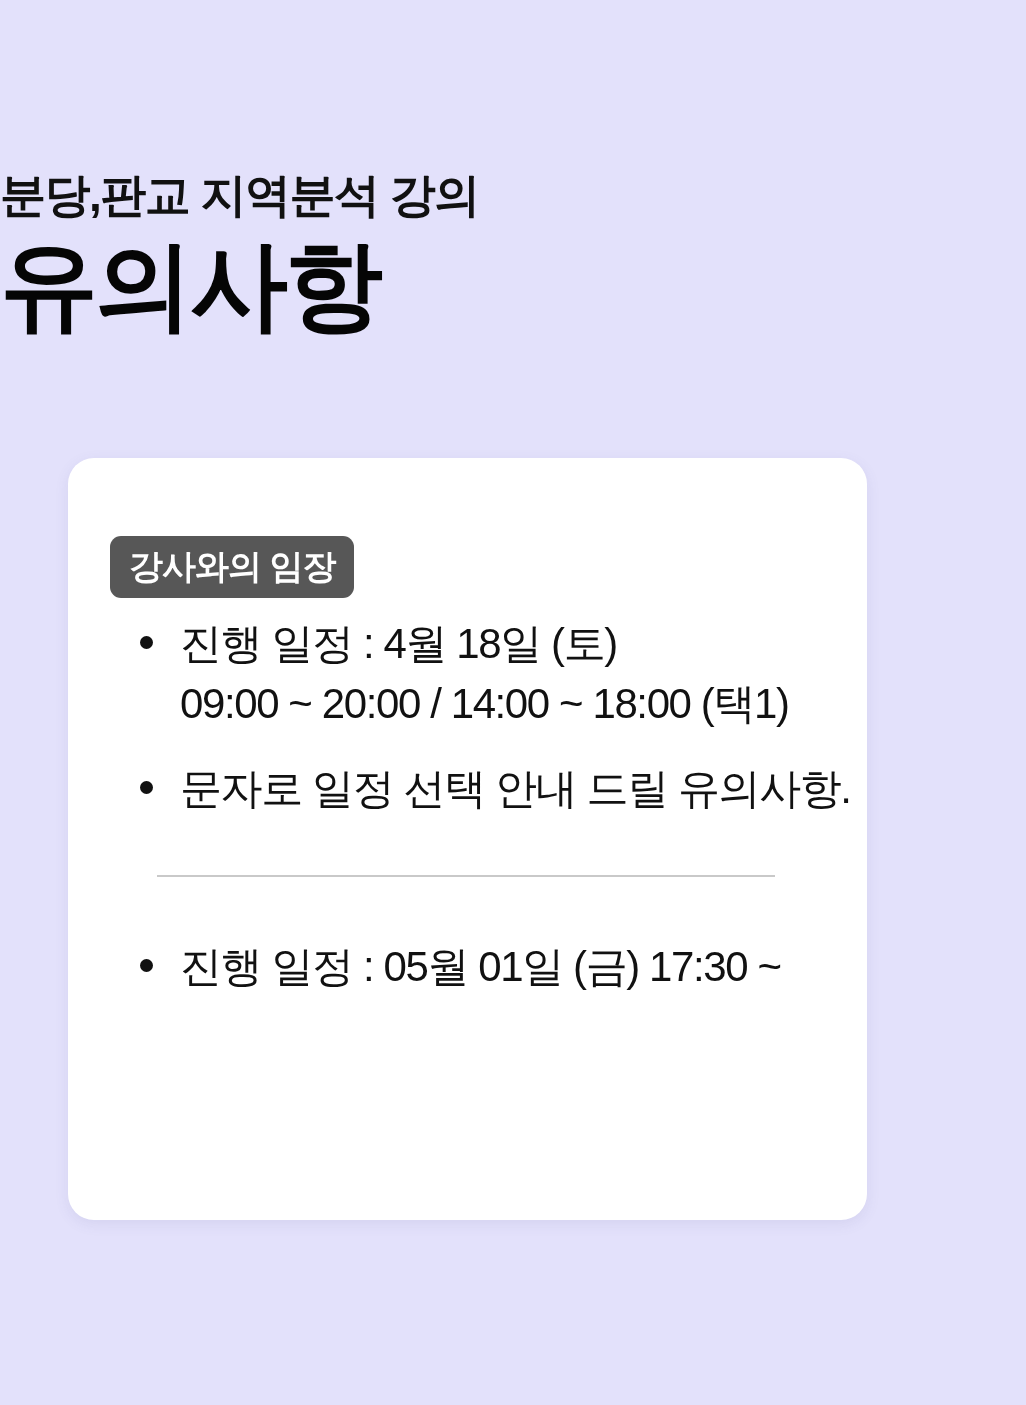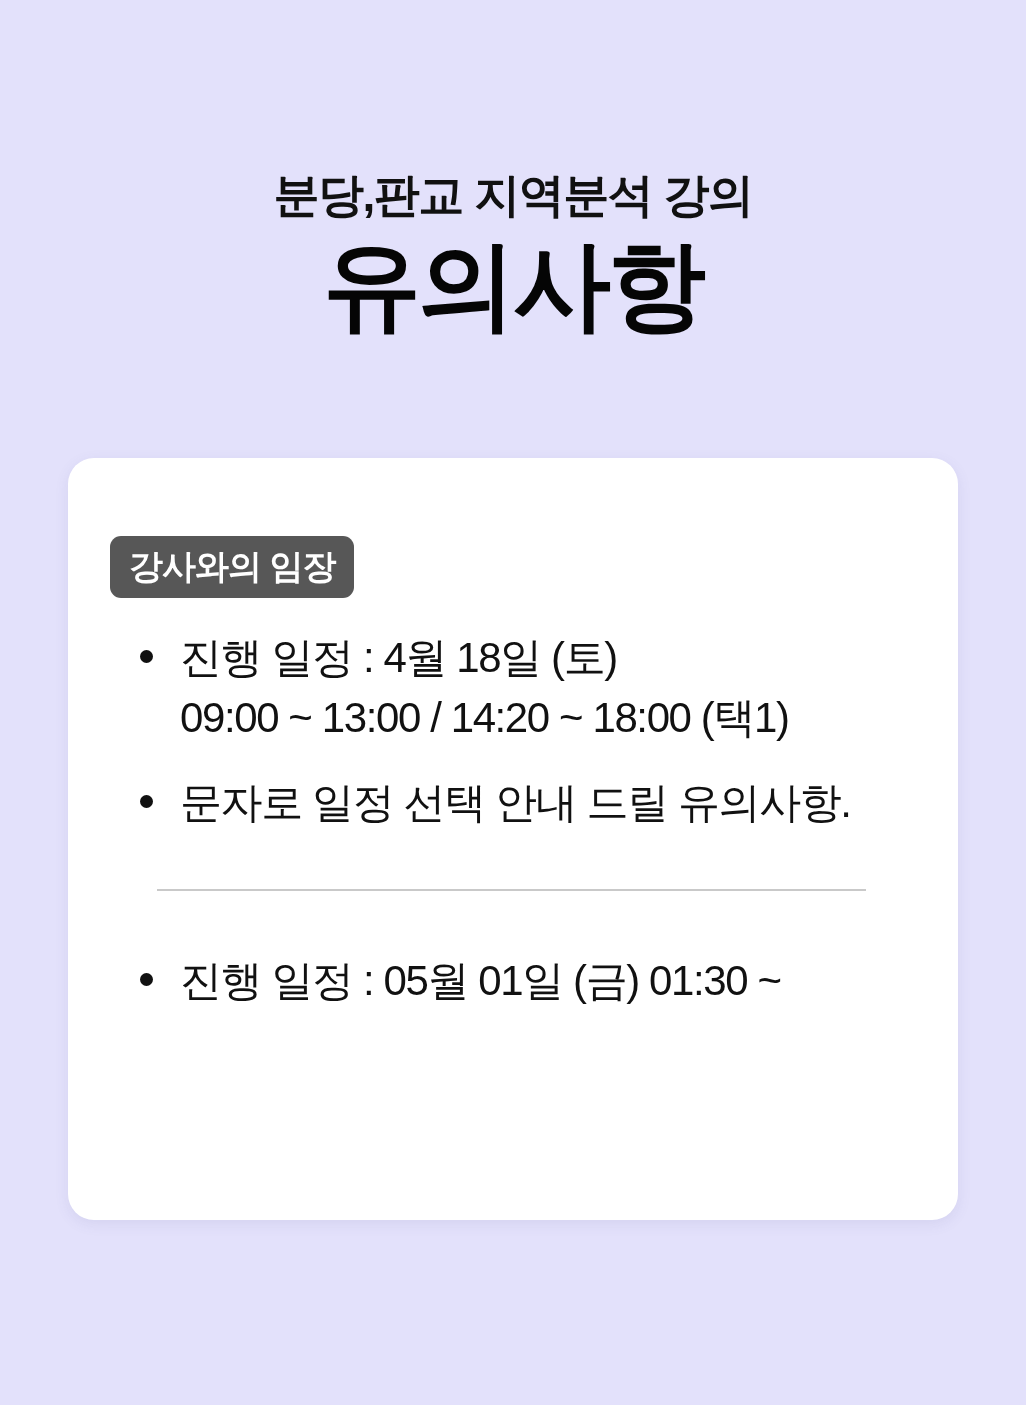--- a/index.html
+++ b/index.html
@@ -24,21 +24,20 @@
     height: 1405px;
     background: #e3e1fb;
   }
 
   
   .header {
     position: absolute;
     top: 168px;
     left: 0;
     width: 1026px;
-    text-align: center;
   }
 
   .header-subtitle {
     font-size: 46px;
     font-weight: 700;
     letter-spacing: -1.5px;
     line-height: 1.18;
     color: #111111;
   }
 
@@ -49,21 +48,21 @@
     letter-spacing: -3px;
     line-height: 1.05;
     color: #050505;
   }
 
   
   .card {
     position: absolute;
     left: 68px;
     top: 458px;
-    width: 890px;
+    width: 799px;
     height: 762px;
     background: #ffffff;
     border-radius: 26px;
     box-shadow: 0 4px 14px rgba(90, 88, 150, 0.10);
     overflow: hidden;
   }
 
   .card-inner {
     padding: 78px 44px 0 42px;
   }
@@ -77,21 +76,21 @@
     font-weight: 700;
     letter-spacing: -1px;
     line-height: 1;
     padding: 13px 19px 15px 19px;
     border-radius: 11px;
   }
 
   
   .bullet-list {
     list-style: none;
-    margin-top: 30px;
+    margin-top: 16px;
   }
 
   .bullet-item {
     position: relative;
     padding-left: 70px;
     margin-bottom: 26px;
   }
 
   .bullet-item:last-child { margin-bottom: 0; }
 
@@ -142,37 +141,37 @@
   <div class="card">
     <div class="card-inner">
 
       <div class="section">
         <span class="badge">강사와의 임장</span>
 
         <ul class="bullet-list">
           <li class="bullet-item">
             <span class="bullet-dot"></span>
             <span class="bullet-line">진행 일정 : 4월 18일 (토)</span>
-            <span class="bullet-line">09:00 ~ 13:00 / 14:20 ~ 18:00 (택1)</span>
+            <span class="bullet-line">09:00 ~ 20:00 / 14:00 ~ 18:00 (택1)</span>
           </li>
           <li class="bullet-item">
             <span class="bullet-dot"></span>
             <span class="bullet-line">문자로 일정 선택 안내 드릴 유의사항.</span>
           </li>
         </ul>
       </div>
 
       <hr class="divider">
 
       <div class="section section-qa">
 
         <ul class="bullet-list">
           <li class="bullet-item">
             <span class="bullet-dot"></span>
-            <span class="bullet-line">진행 일정 : 05월 01일 (금) 01:30 ~</span>
+            <span class="bullet-line">진행 일정 : 05월 01일 (금) 17:30 ~</span>
           </li>
         </ul>
       </div>
 
     </div>
   </div>
 
 </div>
 
 </body></html>

